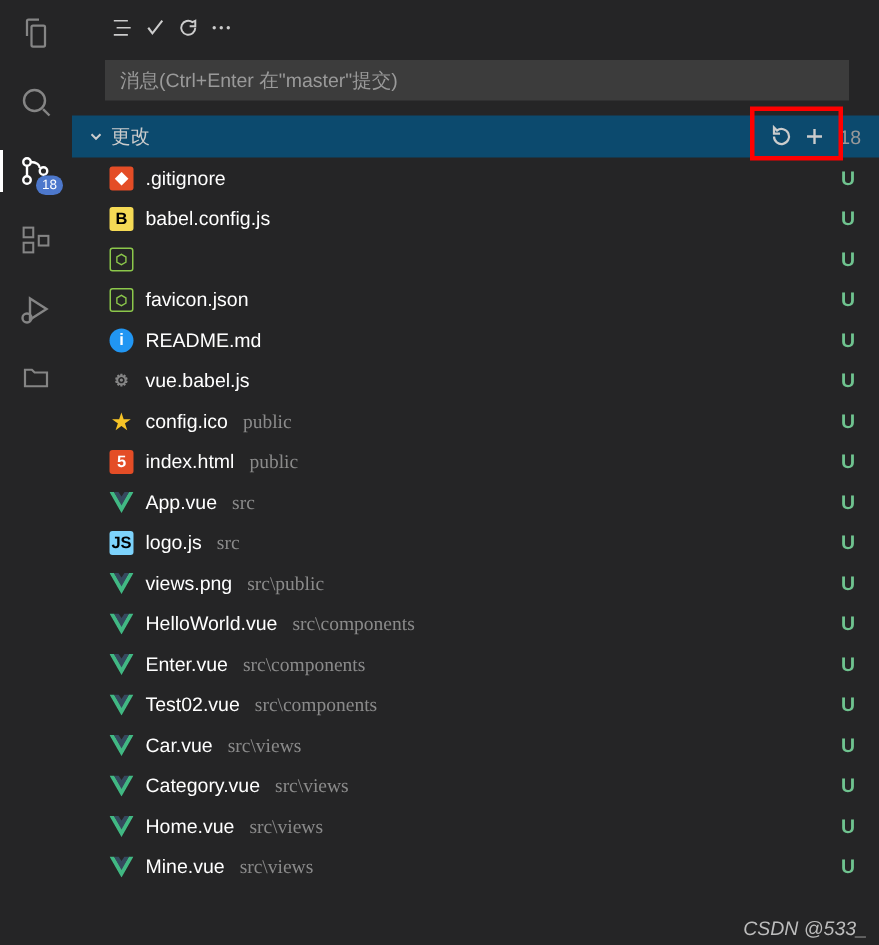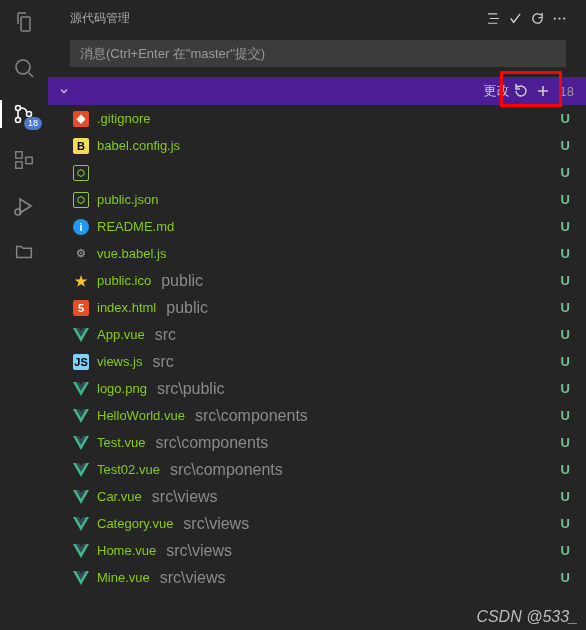--- a/index.html
+++ b/index.html
@@ -77,28 +77,27 @@
       background: #3c3c3c;
       border: none;
       color: #ccc;
       padding: 6px 10px;
       font-size: 13px;
       outline: none;
     }
     .commit-input::placeholder { color: #9a9a9a; }
     .section-header {
       height: 28px;
-      background: #4c1d95;
+      background: #0c4a6e;
       display: flex;
       align-items: center;
       padding: 0 12px 0 8px;
       font-size: 13px;
       color: #cccccc;
       position: relative;
-      text-align: right;
     }
     .section-header .chev { width: 16px; display:flex; justify-content:center; margin-right:2px; }
     .section-header .label { flex: 1; }
     .section-header .count { color: #999; margin-left: 6px; }
     .section-header .actionbtn {
       width: 22px; height:22px;
       display:flex; align-items:center; justify-content:center;
       color: #ccc; cursor:pointer;
     }
     .highlight-box {
@@ -117,37 +116,37 @@
       cursor: pointer;
     }
     .ficon {
       width: 16px; height: 16px;
       margin-right: 8px;
       display: flex; align-items: center; justify-content: center;
       font-size: 11px; font-weight: bold;
       border-radius: 2px;
       flex-shrink: 0;
     }
-    .fname { color: #84cc16; white-space: nowrap; }
-    .fpath { color: #8a8a8a; margin-left: 10px; font-size: 16px; white-space: nowrap; }
+    .fname { color: #ffffff; white-space: nowrap; }
+    .fpath { color: #8a8a8a; margin-left: 10px; font-size: 13px; white-space: nowrap; font-family: Liberation Serif, serif; }
     .spacer { flex: 1; }
     .status-letter { color: #6fc38f; font-weight: 600; }
     .ic-git { background:#e44d26; color:#fff; }
     .ic-babel { background:#f5da55; color:#000; }
     .ic-node { border:1px solid #8cc84b; color:#8cc84b; font-size:9px; }
     .ic-info { background:#2196f3; color:#fff; border-radius:50%; }
     .ic-gear { color:#858585; }
     .ic-star { color:#f7c427; font-size:14px; }
     .ic-html { background:#e44d26; color:#fff; }
     .ic-vue { color:#41b883; }
     .ic-js { background:#7dd3fc; color:#000; }
     .watermark {
       position: absolute;
       bottom: 4px; right: 8px;
-      color: #bdbdbd; font-size: 16px;
+      color: #bdbdbd; font-size: 13px;
       pointer-events: none;
       font-style: italic;
       text-align: center;
     }
   </style>
 </head>
 <body>
 
 <div class="activity-bar">
   <div class="activity-icon">
@@ -185,21 +184,20 @@
   </div>
   <div class="activity-icon">
     <svg width="22" height="22" viewBox="0 0 24 24" fill="none" stroke="currentColor" stroke-width="1.6">
         <path d="M4 6h5l2 2h9v10H4z"></path>
       </svg>
   </div>
 </div>
 
 <div class="main">
   <div class="panel-header">
-    <span class="title">源代码管理</span>
     <div class="hicon">
       <svg width="15" height="15" viewBox="0 0 16 16" fill="none" stroke="currentColor" stroke-width="1.2">
           <path d="M2 3h10M4 8h10M2 13h10"></path>
         </svg>
     </div>
     <div class="hicon">
       <svg width="15" height="15" viewBox="0 0 16 16" fill="none" stroke="currentColor" stroke-width="1.5">
           <path d="M3 8l3 4 7-9"></path>
         </svg>
     </div>
@@ -255,39 +253,39 @@
         <span class="spacer"></span>
         <span class="status-letter">U</span>
       </div>
       <div class="file-row">
         <span class="ficon ic-node">⬡</span>
         <span class="spacer"></span>
         <span class="status-letter">U</span>
       </div>
       <div class="file-row">
         <span class="ficon ic-node">⬡</span>
-        <span class="fname">public.json</span>
+        <span class="fname">favicon.json</span>
         <span class="spacer"></span>
         <span class="status-letter">U</span>
       </div>
       <div class="file-row">
         <span class="ficon ic-info">i</span>
         <span class="fname">README.md</span>
         <span class="spacer"></span>
         <span class="status-letter">U</span>
       </div>
       <div class="file-row">
         <span class="ficon ic-gear">⚙</span>
         <span class="fname">vue.babel.js</span>
         <span class="spacer"></span>
         <span class="status-letter">U</span>
       </div>
       <div class="file-row">
         <span class="ficon ic-star">★</span>
-        <span class="fname">public.ico</span>
+        <span class="fname">config.ico</span>
         <span class="fpath">public</span>
         <span class="spacer"></span>
         <span class="status-letter">U</span>
       </div>
       <div class="file-row">
         <span class="ficon ic-html">5</span>
         <span class="fname">index.html</span>
         <span class="fpath">public</span>
         <span class="spacer"></span>
         <span class="status-letter">U</span>
@@ -299,33 +297,33 @@
             <path d="M3 0h3l2 3 2-3h3L8 9z" fill="#35495e"></path>
           </svg>
         </span>
         <span class="fname">App.vue</span>
         <span class="fpath">src</span>
         <span class="spacer"></span>
         <span class="status-letter">U</span>
       </div>
       <div class="file-row">
         <span class="ficon ic-js">JS</span>
-        <span class="fname">views.js</span>
+        <span class="fname">logo.js</span>
         <span class="fpath">src</span>
         <span class="spacer"></span>
         <span class="status-letter">U</span>
       </div>
       <div class="file-row">
         <span class="ficon ic-vue">
           <svg width="16" height="14" viewBox="0 0 16 14">
             <path d="M0 0h3l5 8 5-8h3L8 14z" fill="#41b883"></path>
             <path d="M3 0h3l2 3 2-3h3L8 9z" fill="#35495e"></path>
           </svg>
         </span>
-        <span class="fname">logo.png</span>
+        <span class="fname">views.png</span>
         <span class="fpath">src\public</span>
         <span class="spacer"></span>
         <span class="status-letter">U</span>
       </div>
       <div class="file-row">
         <span class="ficon ic-vue">
           <svg width="16" height="14" viewBox="0 0 16 14">
             <path d="M0 0h3l5 8 5-8h3L8 14z" fill="#41b883"></path>
             <path d="M3 0h3l2 3 2-3h3L8 9z" fill="#35495e"></path>
           </svg>
@@ -335,21 +333,21 @@
         <span class="spacer"></span>
         <span class="status-letter">U</span>
       </div>
       <div class="file-row">
         <span class="ficon ic-vue">
           <svg width="16" height="14" viewBox="0 0 16 14">
             <path d="M0 0h3l5 8 5-8h3L8 14z" fill="#41b883"></path>
             <path d="M3 0h3l2 3 2-3h3L8 9z" fill="#35495e"></path>
           </svg>
         </span>
-        <span class="fname">Test.vue</span>
+        <span class="fname">Enter.vue</span>
         <span class="fpath">src\components</span>
         <span class="spacer"></span>
         <span class="status-letter">U</span>
       </div>
       <div class="file-row">
         <span class="ficon ic-vue">
           <svg width="16" height="14" viewBox="0 0 16 14">
             <path d="M0 0h3l5 8 5-8h3L8 14z" fill="#41b883"></path>
             <path d="M3 0h3l2 3 2-3h3L8 9z" fill="#35495e"></path>
           </svg>

